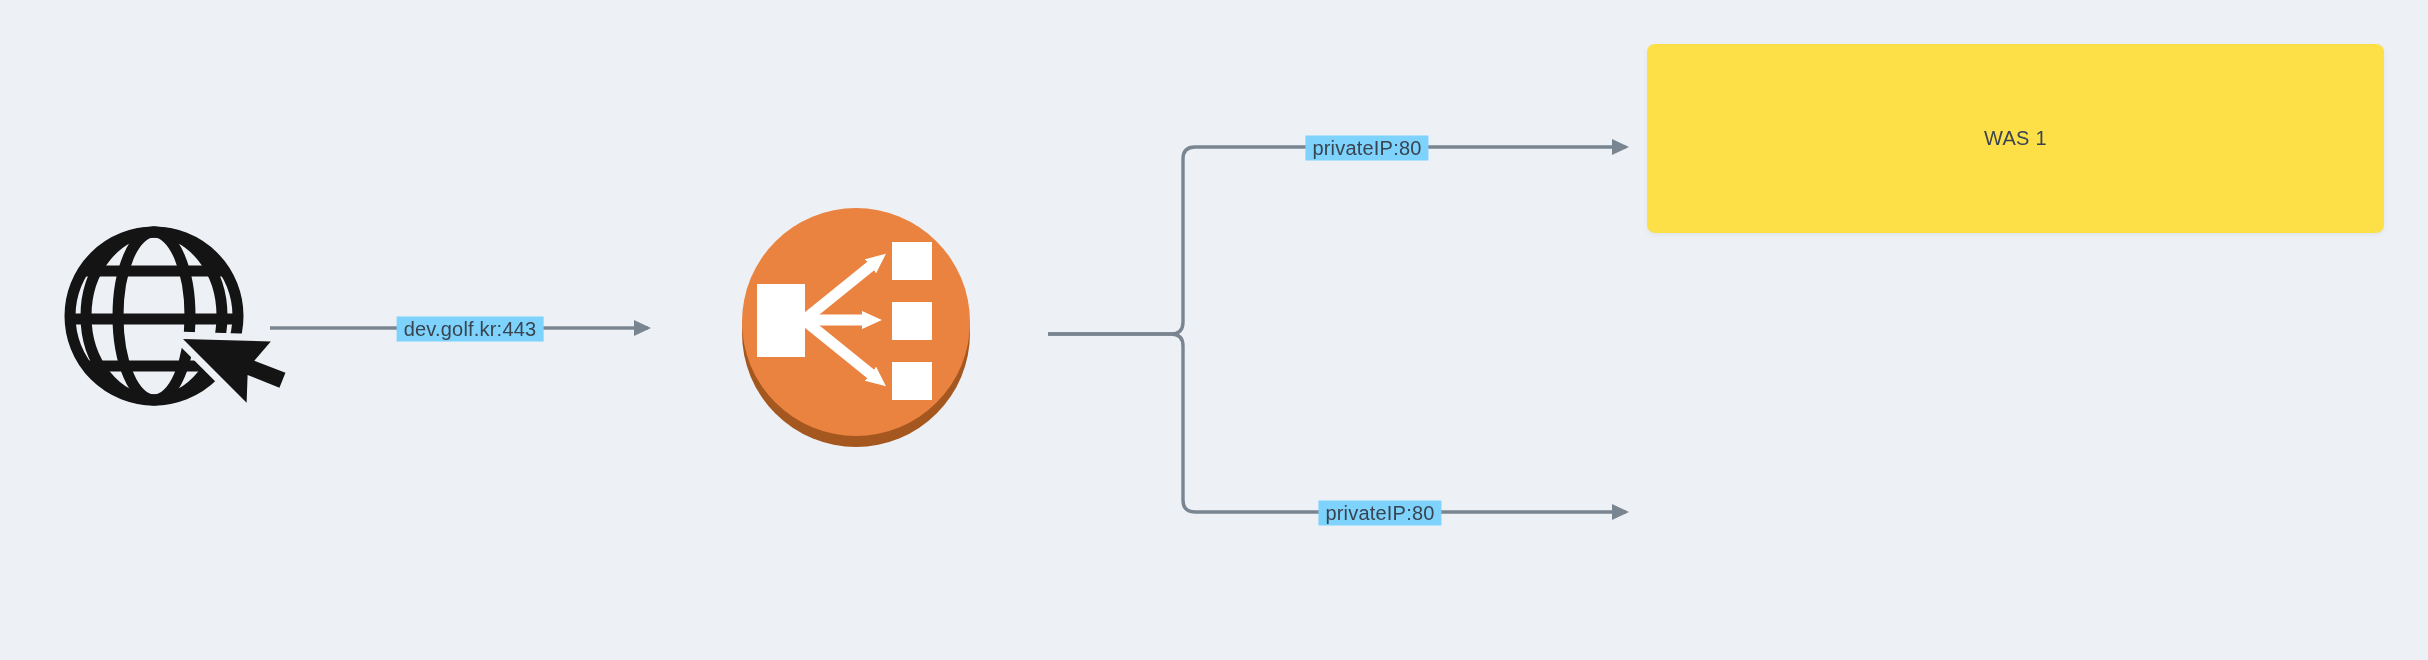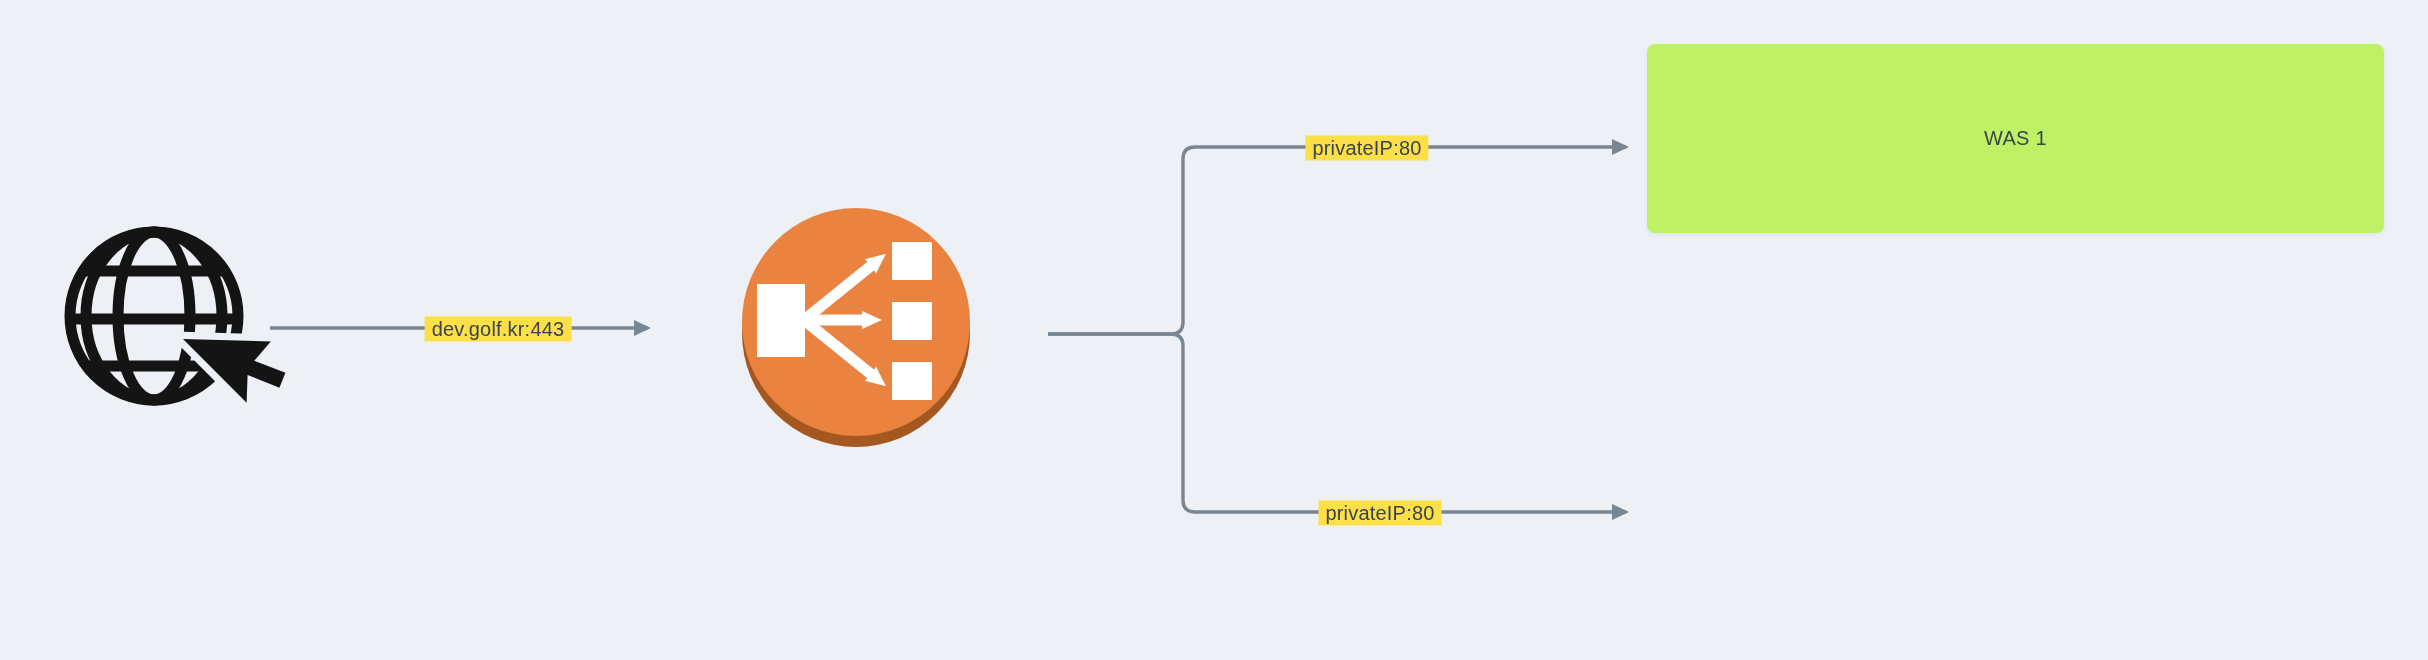--- a/index.html
+++ b/index.html
@@ -7,32 +7,32 @@
     position:relative;
     width:2428px;height:660px;
     background:#edf1f5;
     overflow:hidden;
     font-family:"Liberation Sans", sans-serif;
   }
   .diagram-svg{position:absolute;left:0;top:0;}
   .edge-label{
     position:absolute;
     transform:translate(-50%,-50%);
-    background:#fde047;
+    background:#7dd3fc;
     color:#3a4350;
     font-size:20px;
     font-weight:500;
     padding:1px 7px;
     white-space:nowrap;
     letter-spacing:0.2px;
   }
   .node-box{
     position:absolute;
     width:737px;height:189px;
-    background:#bef264;
+    background:#fde047;
     border-radius:8px;
     box-shadow:0 2px 5px rgba(60,70,90,0.07);
     display:flex;align-items:center;justify-content:center;
   }
   .node-box .node-label{
     color:#3a4350;
     font-size:20px;
     font-weight:500;
     letter-spacing:0.3px;
   }
@@ -87,19 +87,19 @@
         <line x1="-52" y1="-2" x2="16" y2="53" marker-end="url(#arrow-white)"></line>
       </g>
     </g>
   </svg>
 
   <div class="node-box" style="left:1647px;top:44px;">
     <span class="node-label">WAS 1</span>
   </div>
 
 
-  <div class="edge-label" style="left:470px;top:329px;margin-left:28px;">dev.golf.kr:443</div>
+  <div class="edge-label" style="left:470px;top:329px;">dev.golf.kr:443</div>
 
   <div class="edge-label" style="left:1367px;top:148px;">privateIP:80</div>
 
   <div class="edge-label" style="left:1380px;top:513px;">privateIP:80</div>
 
 </div>
 
 </body></html>

